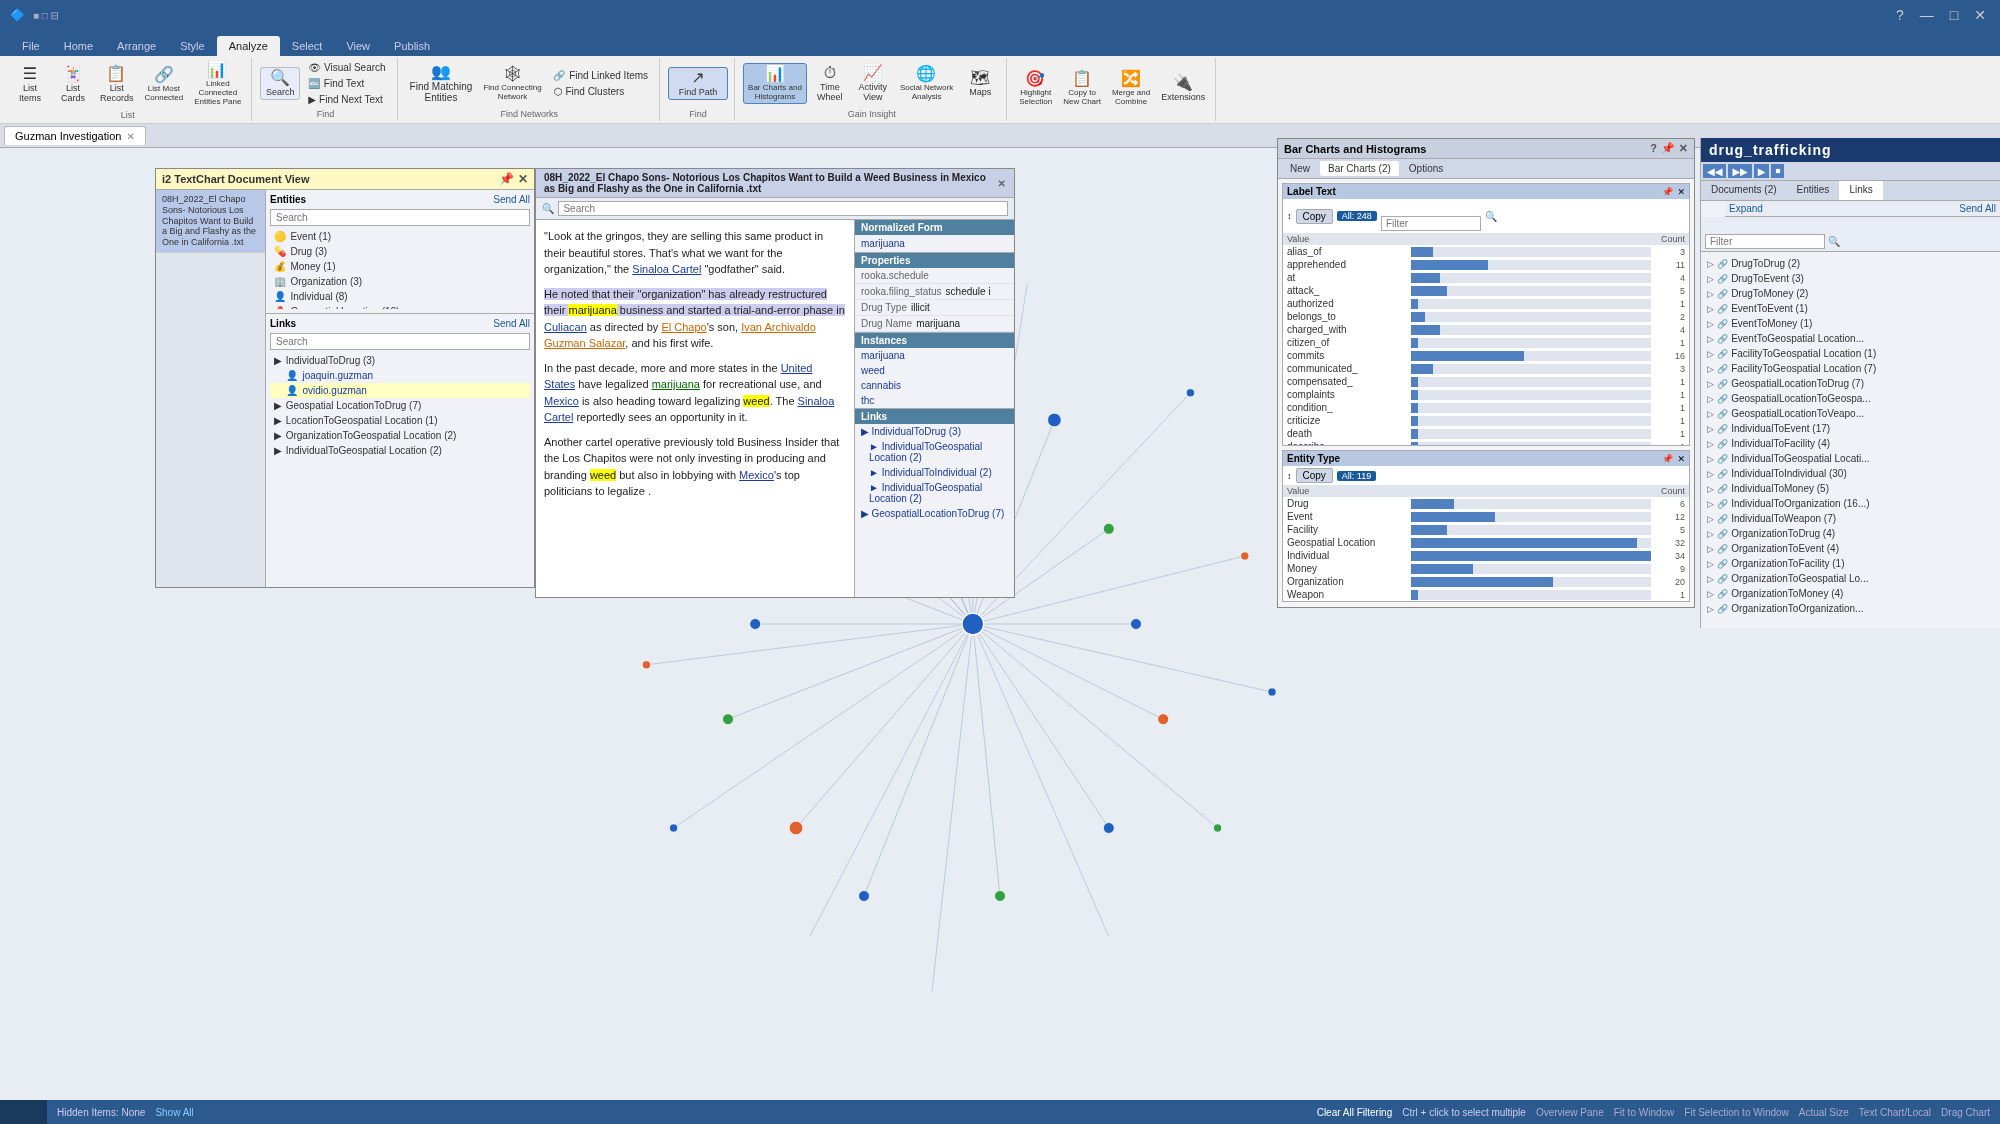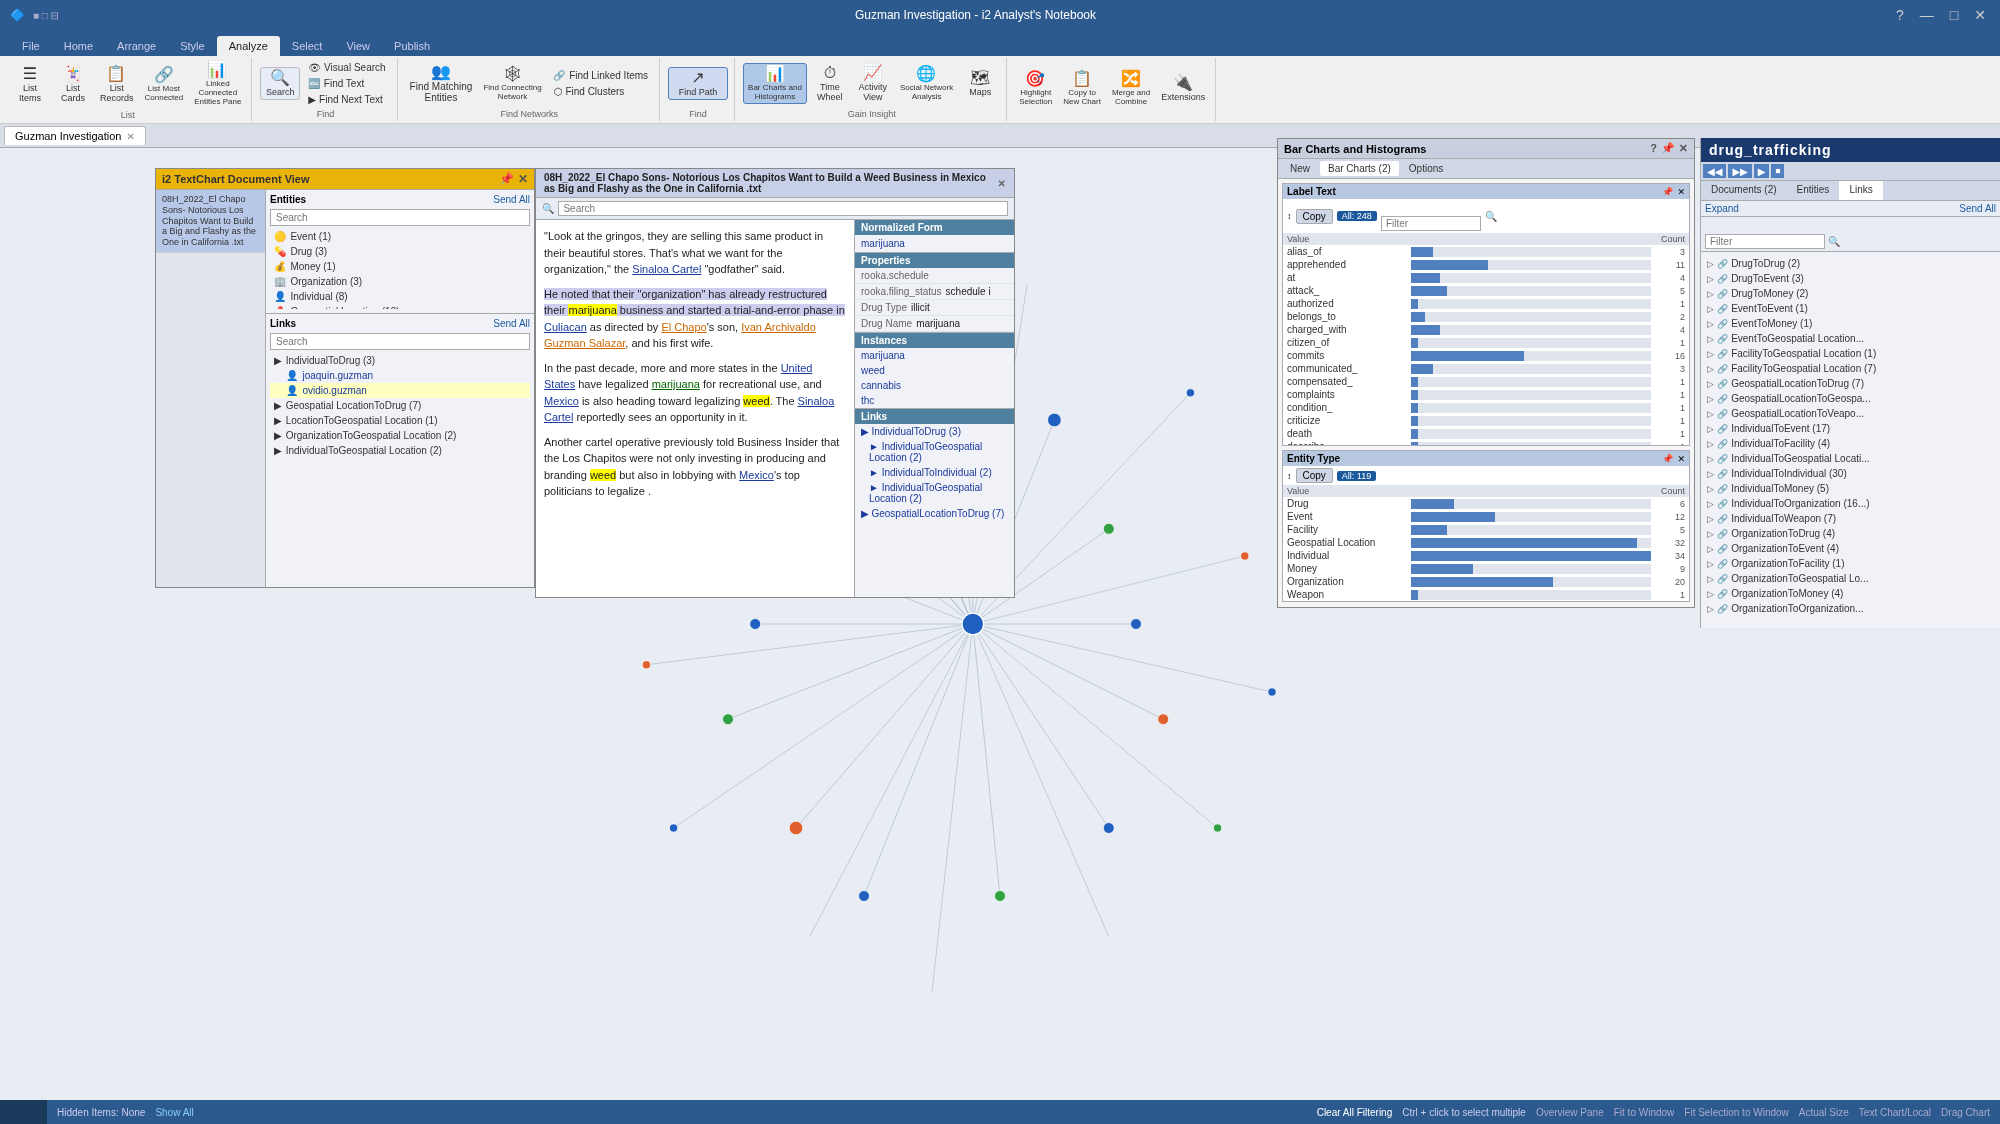--- a/index.html
+++ b/index.html
@@ -35,21 +35,21 @@
     .close-x { color: #888; font-size: 10px; cursor: pointer; }
 
     
     .main-area { display: flex; height: calc(1124px - 30px - 26px - 68px - 24px - 24px); background: #4a6080; }
 
     
     .chart-canvas { flex: 1; position: relative; background: #e8edf4; overflow: hidden; }
 
     
     .left-panel { width: 380px; background: #f5f5f5; border-right: 1px solid #aaa; display: flex; flex-direction: column; }
-    .panel-title-bar { background: #eab308; padding: 3px 6px; font-size: 11px; font-weight: bold; color: #333; display: flex; align-items: center; justify-content: space-between; border-bottom: 1px solid #aaa; text-align: center; }
+    .panel-title-bar { background: #fef9c3; padding: 3px 6px; font-size: 11px; font-weight: bold; color: #333; display: flex; align-items: center; justify-content: space-between; border-bottom: 1px solid #aaa; text-align: center; }
     .panel-title-icons { display: flex; gap: 4px; }
     .panel-icon { font-size: 12px; color: #555; cursor: pointer; }
 
     
     .doc-list { width: 110px; background: #e0e4ec; border-right: 1px solid #aaa; overflow-y: auto; flex-shrink: 0; }
     .doc-list-item { padding: 4px 6px; font-size: 10px; color: #333; cursor: pointer; border-bottom: 1px solid #ccc; line-height: 1.3; }
     .doc-list-item.active { background: #b8c8e8; }
     .entities-header { display: flex; justify-content: space-between; align-items: center; margin-bottom: 4px; }
     .search-box { border: 1px solid #aaa; background: #fff; padding: 2px 5px; font-size: 10px; width: 100%; }
     .entity-item { display: flex; align-items: center; gap: 4px; padding: 2px 4px; font-size: 10px; color: #333; cursor: pointer; }
@@ -114,21 +114,20 @@
 
   </style>
 </head>
 <body>
 
 <div class="title-bar">
   <div class="title-bar-left">
     <span>🔷</span>
     <span style="font-size:10px;color:#aac;">■ □ ⊟</span>
   </div>
-  <div class="title-bar-center">Guzman Investigation - i2 Analyst's Notebook</div>
   <div class="title-bar-right">
     <span class="title-btn">?</span>
     <span class="title-btn">—</span>
     <span class="title-btn">□</span>
     <span class="title-btn">✕</span>
   </div>
 </div>
 
 <div class="ribbon-tabs">
   <div class="ribbon-tab">File</div>
@@ -741,21 +740,21 @@
         <button style="background:#5080c0;color:#fff;border:none;padding:1px 4px;font-size:10px;cursor:pointer;">▶</button>
         <button style="background:#5080c0;color:#fff;border:none;padding:1px 4px;font-size:10px;cursor:pointer;">⏹</button>
       </div>
     </div>
     <div class="textchart-tabs">
       <div class="textchart-tab">Documents (2)</div>
       <div class="textchart-tab">Entities</div>
       <div class="textchart-tab active">Links</div>
     </div>
 
-    <div style="padding:2px 4px;background:#e8ecf4;border-bottom:1px solid #aaa;display:flex;align-items:flex-start;justify-content:space-between;">
+    <div style="padding:2px 4px;background:#e8ecf4;border-bottom:1px solid #aaa;display:flex;align-items:flex-start;justify-content:space-between;margin-left:24px;">
       <span style="font-size:10px;color:#1a5a9c;cursor:pointer;">Expand</span>
       <span style="font-size:10px;color:#1a5a9c;cursor:pointer;">Send All</span>
     </div>
     <div style="padding:2px 4px;background:#e8ecf4;border-bottom:1px solid #aaa;">
       <input class="filter-input" type="text" style="width: 120px;" placeholder="Filter">
       <span style="font-size:10px;cursor:pointer;">🔍</span>
     </div>
 
     <div class="link-list">
       <div class="link-item">

